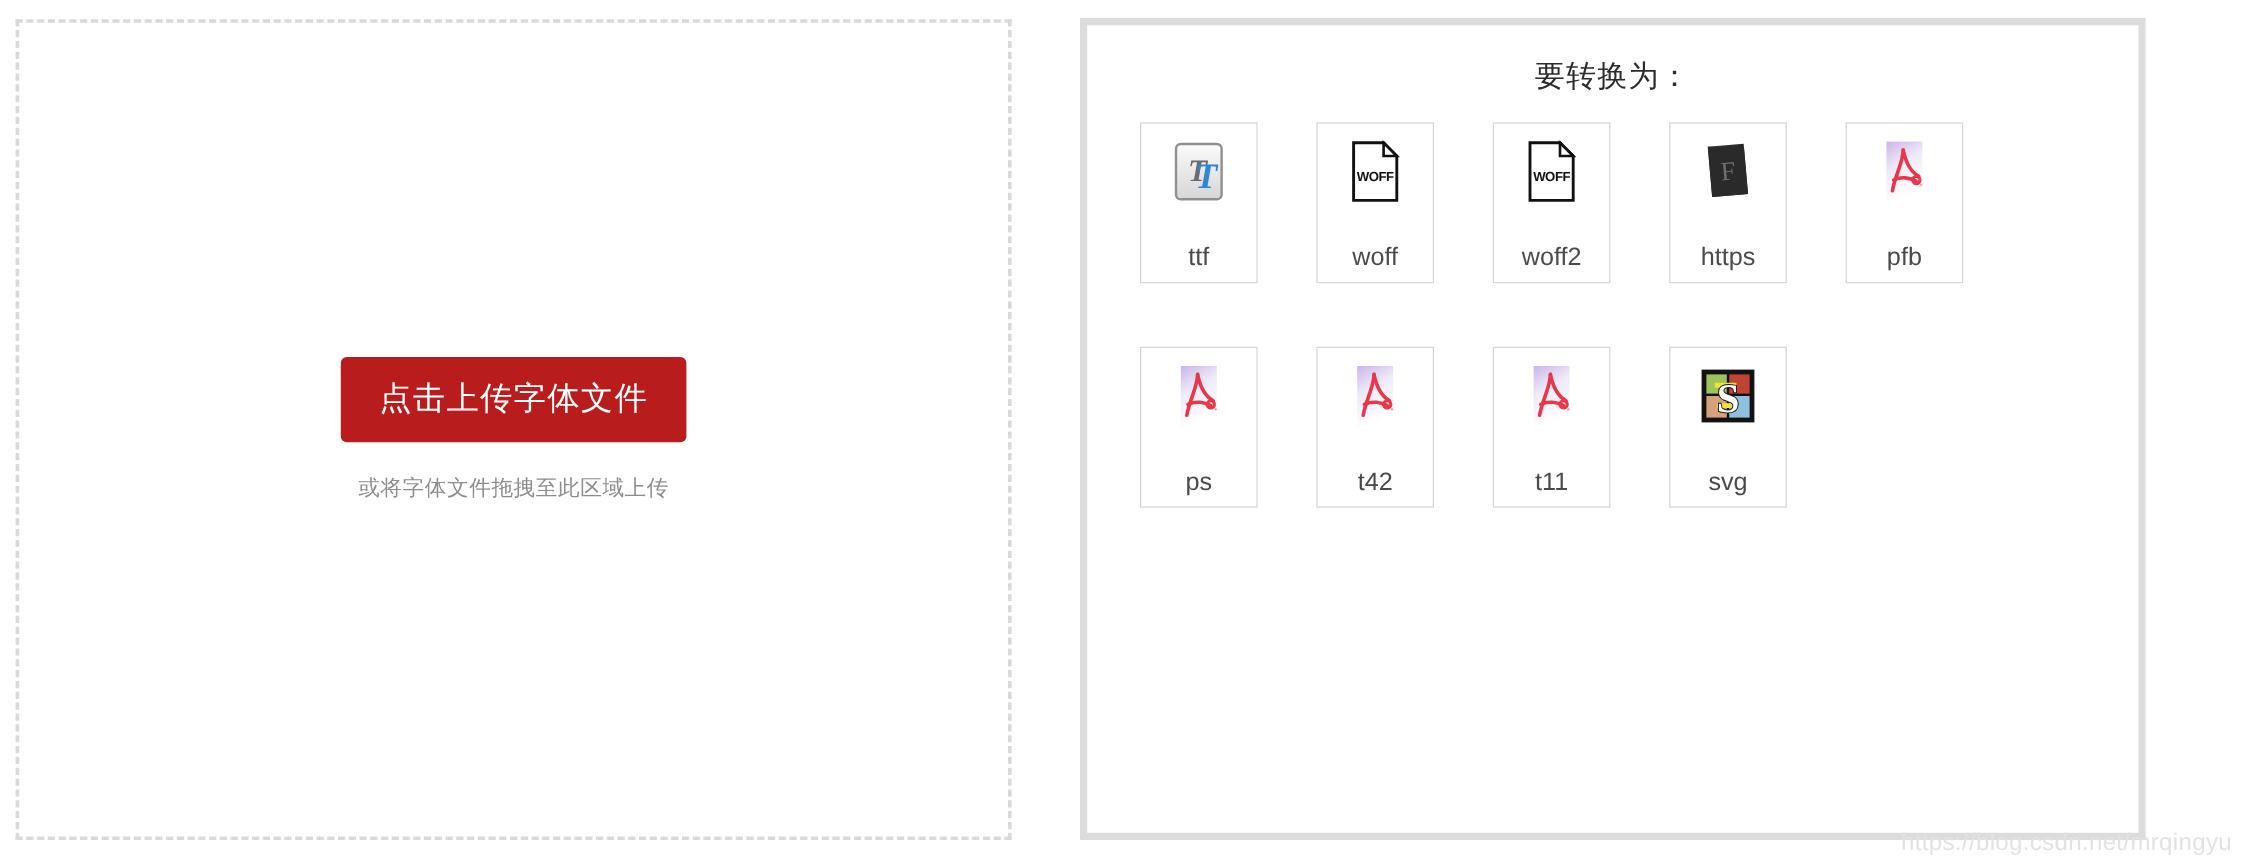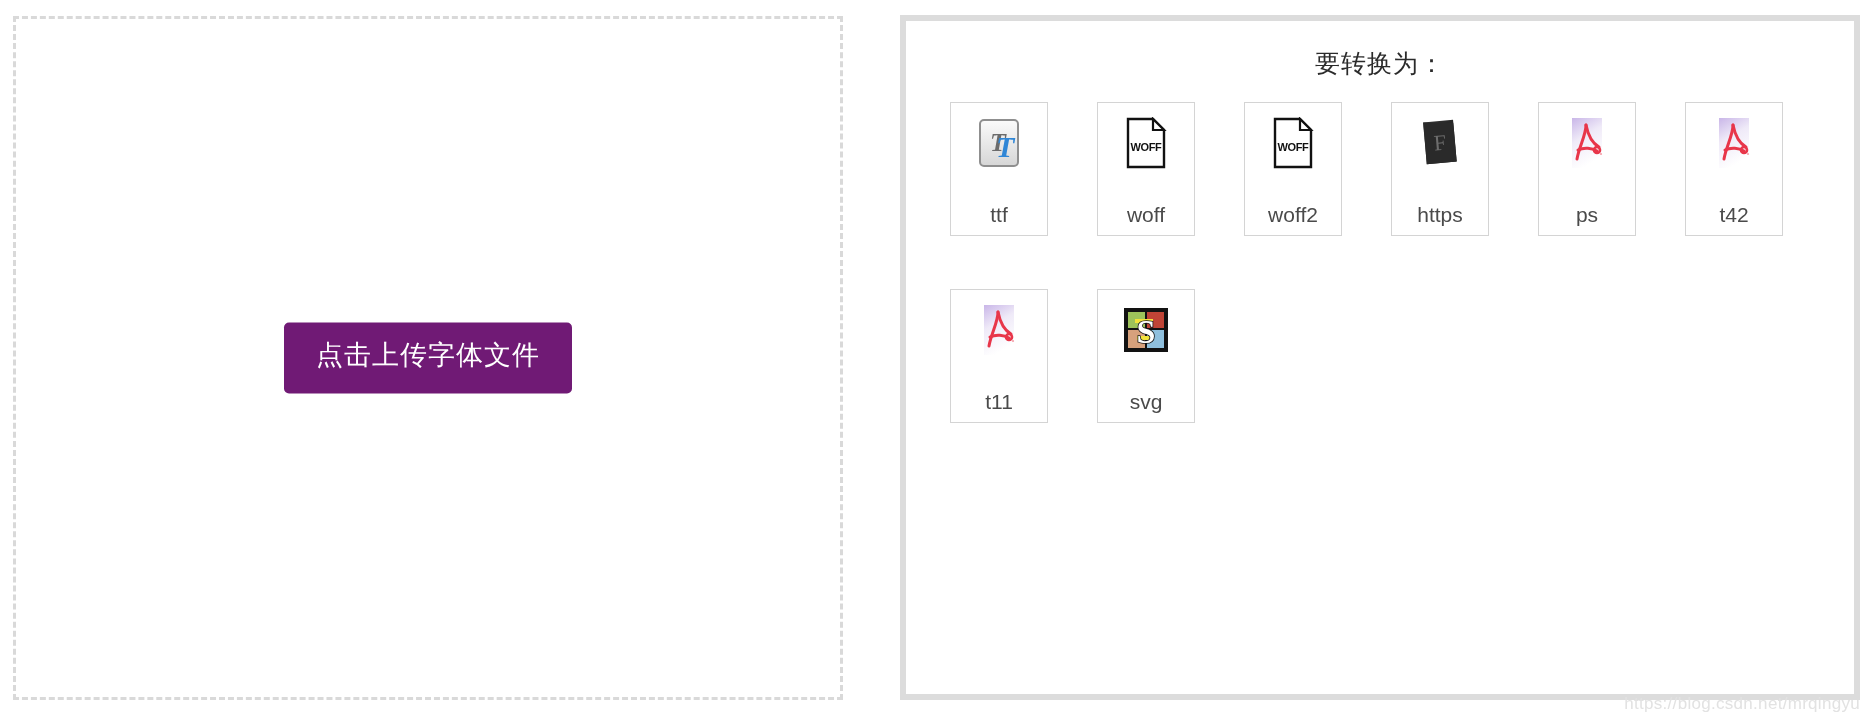--- a/index.html
+++ b/index.html
@@ -29,44 +29,44 @@
   #upload-inner {
     position: absolute;
     left: 0;
     right: 0;
     top: 50%;
     transform: translateY(-50%);
     text-align: center;
   }
   #upload-button {
     display: inline-block;
-    background: #701a75;
+    background: #b91c1c;
     color: #ffffff;
     font-size: 27px;
     line-height: 1;
     padding: 21px 32px 23px 32px;
     border: none;
     border-radius: 5px;
     cursor: pointer;
     letter-spacing: 1px;
-    font-family: Liberation Mono, monospace;
+    font-family: Liberation Serif, serif;
   }
   #upload-hint {
     margin-top: 26px;
     font-size: 18px;
     color: #8d8d8d;
     letter-spacing: 0.5px;
   }
 
   
   #convert-panel {
     position: absolute;
     left: 900px;
     top: 15px;
-    width: 960px;
+    width: 888px;
     height: 685px;
     box-sizing: border-box;
     border: 6px solid #dcdcdc;
     background: #ffffff;
   }
   #convert-title {
     text-align: center;
     font-size: 25px;
     color: #2b2b2b;
     margin-top: 26px;
@@ -107,32 +107,33 @@
   }
 
   
   .ico { display:block; }
 
   
   #watermark {
     position: absolute;
     right: 14px;
     bottom: 6px;
-    font-size: 17px;
+    font-size: 20px;
     color: #e2e2e2;
     letter-spacing: 0.3px;
     user-select: none;
   }
 </style>
 </head>
 <body>
 
 <div id="upload-panel">
   <div id="upload-inner">
     <button id="upload-button">点击上传字体文件</button>
+    <div id="upload-hint">或将字体文件拖拽至此区域上传</div>
   </div>
 </div>
 
 <div id="convert-panel">
   <div id="convert-title">要转换为：</div>
 
   <div id="format-grid">
 
   <div class="format-card">
         <div class="format-icon">
@@ -168,20 +169,35 @@
         <div class="format-icon">
           <svg class="ico" width="46" height="52" viewBox="0 0 46 52">
         <g transform="rotate(-5 23 26)">
           <rect x="8" y="4" width="30" height="42" fill="url(#g-dfont)"></rect>
           <path d="M8 4 L38 7 L38 46 L8 46 Z" fill="#2a2a2a"></path>
           <text x="23" y="33" text-anchor="middle" font-family="Liberation Serif, serif" font-size="22" fill="#6e6e6e">F</text>
         </g>
       </svg>
         </div>
         <div class="format-label">https</div>
+      </div>
+      <div class="format-card">
+        <div class="format-icon">
+          <svg class="ico" width="42" height="52" viewBox="0 0 42 52">
+        <rect x="6" y="1" width="30" height="50" fill="url(#g-pdf)"></rect>
+        <g fill="none" stroke="#e8364a" stroke-width="3" stroke-linecap="round">
+          <path d="M20 8 C20 18, 13 30, 11 42"></path>
+          <path d="M20 8 C22 18, 26 26, 33 30"></path>
+          <path d="M12 33 C18 30, 26 31, 31 34"></path>
+        </g>
+        <circle cx="31" cy="33" r="3" fill="none" stroke="#e8364a" stroke-width="2.6"></circle>
+        <circle cx="35" cy="37" r="1.1" fill="#f4a0aa"></circle>
+      </svg>
+        </div>
+        <div class="format-label">pfb</div>
       </div>
       <div class="format-card">
         <div class="format-icon">
           <svg class="ico" width="42" height="52" viewBox="0 0 42 52">
         <rect x="6" y="1" width="30" height="50" fill="url(#g-pdf)"></rect>
         <g fill="none" stroke="#e8364a" stroke-width="3" stroke-linecap="round">
           <path d="M20 8 C20 18, 13 30, 11 42"></path>
           <path d="M20 8 C22 18, 26 26, 33 30"></path>
           <path d="M12 33 C18 30, 26 31, 31 34"></path>
         </g>

